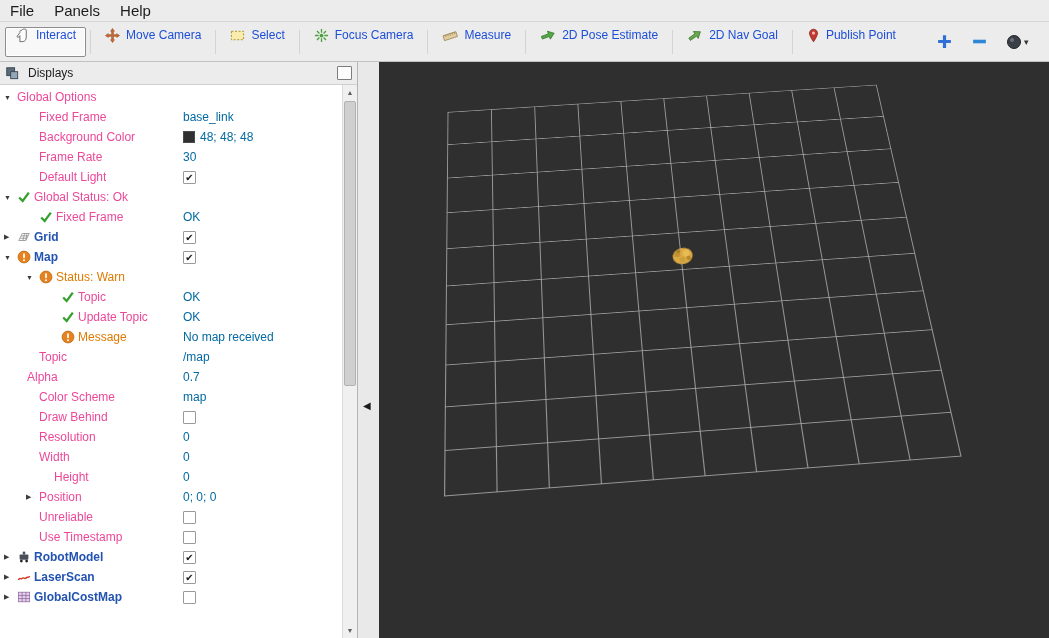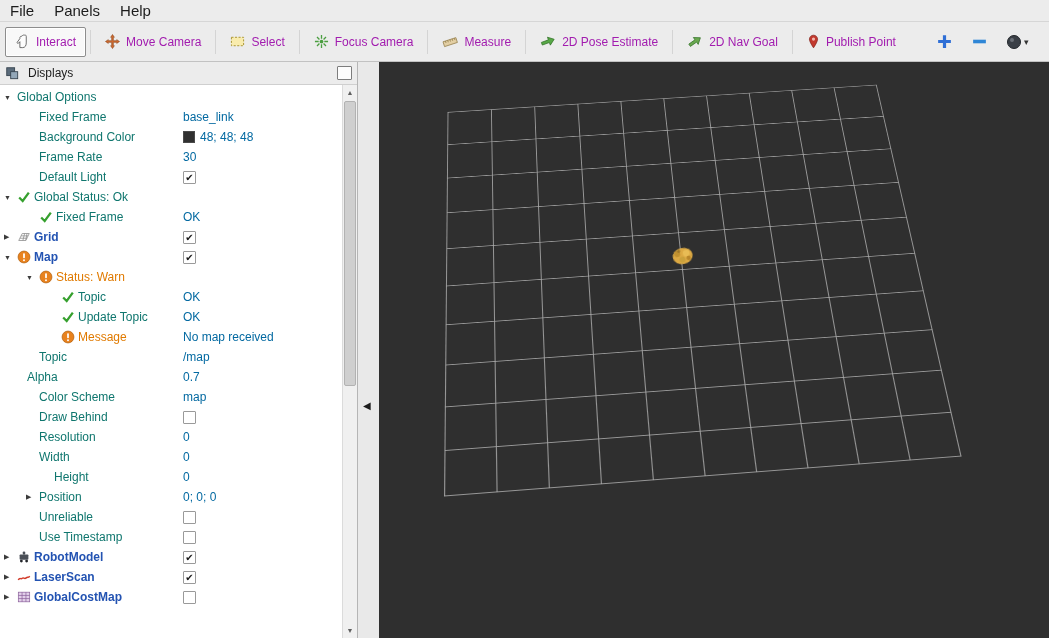--- a/index.html
+++ b/index.html
@@ -6,22 +6,22 @@
   html,body{width:1049px;height:638px;overflow:hidden}
   body{font-family:"Liberation Sans","DejaVu Sans",sans-serif;font-size:12px;color:#1a1a1a;background:#ececec;user-select:none}
 
   
   .menubar{height:22px;display:flex;align-items:center;gap:20px;padding:0 10px;background:#ececec;border-bottom:1px solid #d6d6d6}
   .menu-item{font-size:15px;color:#1c1c1c;cursor:default}
 
   
   .toolbar{height:40px;display:flex;align-items:center;padding:0 5px;background:#ececec;border-bottom:1px solid #c2c2c2}
   .toolbar-tools{display:flex;align-items:center}
-  .tool{display:flex;align-items:center;gap:6px;height:30px;padding:0 9px;background:transparent;border:1px solid transparent;border-radius:2px;
-        font-family:"Liberation Sans",sans-serif;font-size:12px;color:#a21caf;cursor:default}
+  .tool{display:flex;gap:6px;height:30px;padding:0 9px;background:transparent;border:1px solid transparent;border-radius:2px;
+        font-family:"Liberation Sans",sans-serif;font-size:12px;color:#1d4ed8;cursor:default}
   .tool.active{background:#f8f8f8;border:1px solid #8d8d8d;box-shadow:inset 0 0 0 1px #fff}
   .tsep{width:1px;height:24px;background:#d4d4d4;margin:0 4px}
   .ticon svg,.aicon svg,.ricon svg{display:block}
   .toolbar-actions{display:flex;align-items:center;gap:18px;margin-left:30px}
   .action-btn{display:flex;align-items:center;gap:2px;background:none;border:none;cursor:default}
   .caret{font-size:9px;color:#333}
 
   
   .main{display:flex;height:576px}
 
@@ -29,21 +29,21 @@
   .displays-panel{width:358px;background:#ffffff;display:flex;flex-direction:column;border-right:1px solid #b5b5b5}
   .panel-header{height:23px;flex:none;display:flex;align-items:center;gap:6px;padding:0 5px;background:#ececec;border-bottom:1px solid #cfcfcf}
   .panel-title{font-size:12px;color:#1c1c1c}
   .float-btn{margin-left:auto;width:15px;height:14px;border:1px solid #7d7d7d;background:#fdfdfd;border-radius:1px}
   .panel-body{flex:1;display:flex;overflow:hidden;background:#fff}
   .tree{flex:1;overflow:hidden;padding-top:2px}
   .trow{display:flex;height:20px;align-items:center}
   .tname{width:178px;flex:none;display:flex;align-items:center;overflow:hidden;white-space:nowrap}
   .expander{width:13px;flex:none;font-size:7px;color:#3c3c3c;text-align:left}
   .ricon{width:17px;flex:none;display:flex;align-items:center}
-  .rlabel{overflow:hidden;text-overflow:ellipsis;color:#0f766e}
+  .rlabel{overflow:hidden;text-overflow:ellipsis;color:#ec4899}
   .tname.disp .rlabel{color:#2353b2;font-weight:bold}
   .tname.warn .rlabel{color:#e07a00}
   .tvalue{flex:1;display:flex;align-items:center;gap:5px;padding-left:5px;overflow:hidden;white-space:nowrap}
   .vtext{color:#0369a1}
   .cb{width:13px;height:13px;flex:none;border:1px solid #9a9a9a;background:#fff;font-size:10px;line-height:11px;text-align:center;color:#1b1b1b;border-radius:1px}
   .swatch{width:12px;height:12px;flex:none;border:1px solid #4a4a4a;display:inline-block}
 
   
   .vscroll{width:15px;flex:none;background:#f0f0f0;border-left:1px solid #dbdbdb;position:relative}
   .sb-btn{position:absolute;left:0;width:14px;height:15px;font-size:7px;color:#5f5f5f;text-align:center;line-height:15px;background:#f0f0f0;cursor:default}

